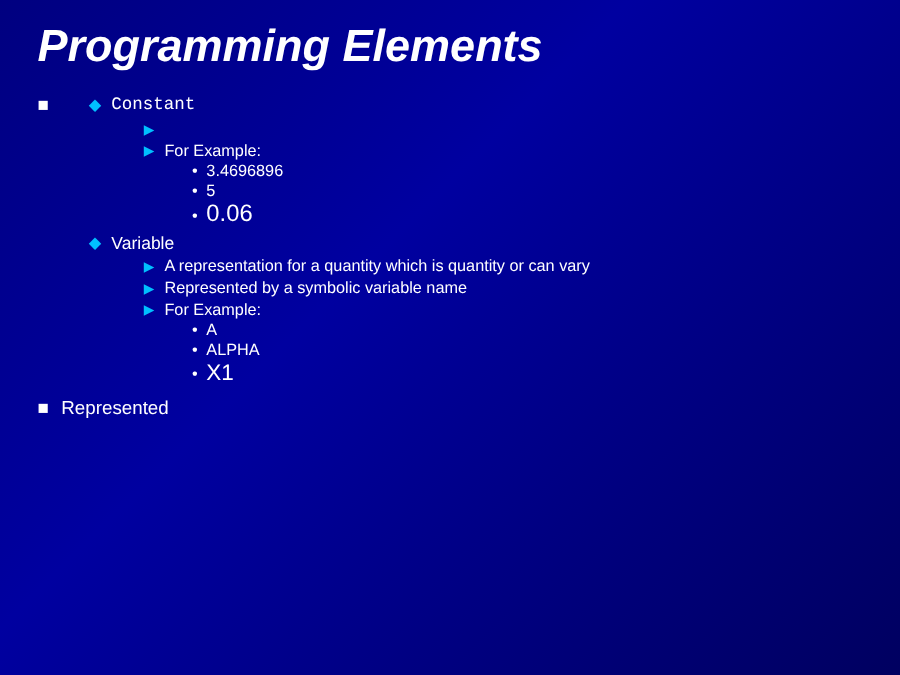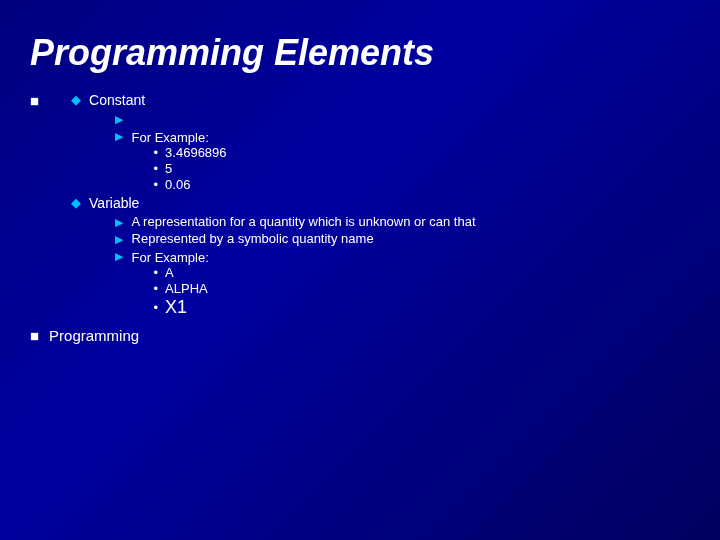--- a/index.html
+++ b/index.html
@@ -13,21 +13,21 @@
       height: 540px;
       background: #000080;
       font-family: Arial, sans-serif;
       overflow: hidden;
     }
 
     .slide {
       width: 720px;
       height: 540px;
       background: linear-gradient(135deg, #000080 0%, #0000a0 40%, #000060 100%);
-      padding: 32px 30px;
+      padding: 16px 30px;
       position: relative;
     }
 
     .title {
       color: #ffffff;
       font-size: 36px;
       font-weight: bold;
       font-style: italic;
       margin-bottom: 18px;
       font-family: Arial, sans-serif;
@@ -68,21 +68,21 @@
 
   <div class="content">
 
     <div class="main-bullet">
       <span class="main-bullet-n">■</span>
       <div style="flex:1;">
 
         <div class="indent1">
           <div style="display:flex; align-items:flex-start; margin-bottom:3px;">
             <span style="color:#00bfff; font-size:13px; margin-right:8px; flex-shrink:0;">◆</span>
-            <span style="color:#ffffff; font-size:14px;">Constant</span>
+            <span style="color:#ffffff; font-size:14px;font-family:Liberation Mono, monospace;">Constant</span>
           </div>
 
           <div class="indent2">
 
             <div style="display:flex; align-items:flex-start; margin-bottom:2px;">
               <span style="color:#00bfff; font-size:11px; margin-right:8px; flex-shrink:0; margin-top:2px;">▶</span>
             </div>
 
             <div style="display:flex; align-items:flex-start; margin-bottom:2px;">
               <span style="color:#00bfff; font-size:11px; margin-right:8px; flex-shrink:0; margin-top:2px;">▶</span>
@@ -92,42 +92,42 @@
                   <div style="display:flex; align-items:center; margin-bottom:1px;">
                     <span style="color:#ffffff; font-size:13px; margin-right:7px;">•</span>
                     <span style="color:#ffffff; font-size:13px;">3.4696896</span>
                   </div>
                   <div style="display:flex; align-items:center; margin-bottom:1px;">
                     <span style="color:#ffffff; font-size:13px; margin-right:7px;">•</span>
                     <span style="color:#ffffff; font-size:13px;">5</span>
                   </div>
                   <div style="display:flex; align-items:center; margin-bottom:1px;">
                     <span style="color:#ffffff; font-size:13px; margin-right:7px;">•</span>
-                    <span style="color:#ffffff; font-size:13px;">0.06</span>
+                    <span style="color:#ffffff; font-size:19px;">0.06</span>
                   </div>
                 </div>
               </div>
             </div>
           </div>
         </div>
 
         <div class="indent1">
           <div style="display:flex; align-items:flex-start; margin-bottom:3px;">
             <span style="color:#00bfff; font-size:13px; margin-right:8px; flex-shrink:0;">◆</span>
             <span style="color:#ffffff; font-size:14px;">Variable</span>
           </div>
 
           <div class="indent2">
             <div style="display:flex; align-items:flex-start; margin-bottom:2px;">
               <span style="color:#00bfff; font-size:11px; margin-right:8px; flex-shrink:0; margin-top:2px;">▶</span>
-              <span style="color:#ffffff; font-size:13px;">A representation for a quantity which is unknown or can that</span>
+              <span style="color:#ffffff; font-size:13px;">A representation for a quantity which is quantity or can vary</span>
             </div>
             <div style="display:flex; align-items:flex-start; margin-bottom:2px;">
               <span style="color:#00bfff; font-size:11px; margin-right:8px; flex-shrink:0; margin-top:2px;">▶</span>
-              <span style="color:#ffffff; font-size:13px;">Represented by a symbolic quantity name</span>
+              <span style="color:#ffffff; font-size:13px;">Represented by a symbolic variable name</span>
             </div>
             <div style="display:flex; align-items:flex-start; margin-bottom:2px;">
               <span style="color:#00bfff; font-size:11px; margin-right:8px; flex-shrink:0; margin-top:2px;">▶</span>
               <div>
                 <span style="color:#ffffff; font-size:13px;">For Example:</span>
                 <div class="indent1">
                   <div style="display:flex; align-items:center; margin-bottom:1px;">
                     <span style="color:#ffffff; font-size:13px; margin-right:7px;">•</span>
                     <span style="color:#ffffff; font-size:13px;">A</span>
                   </div>
@@ -143,17 +143,17 @@
               </div>
             </div>
           </div>
         </div>
 
       </div>
     </div>
 
     <div class="main-bullet" style="margin-top:6px;">
       <span class="main-bullet-n">■</span>
-      <span style="color:#ffffff; font-size:15px;">Programming</span>
+      <span style="color:#ffffff; font-size:15px;">Represented</span>
     </div>
 
   </div>
 </div>
 
 </body></html>

